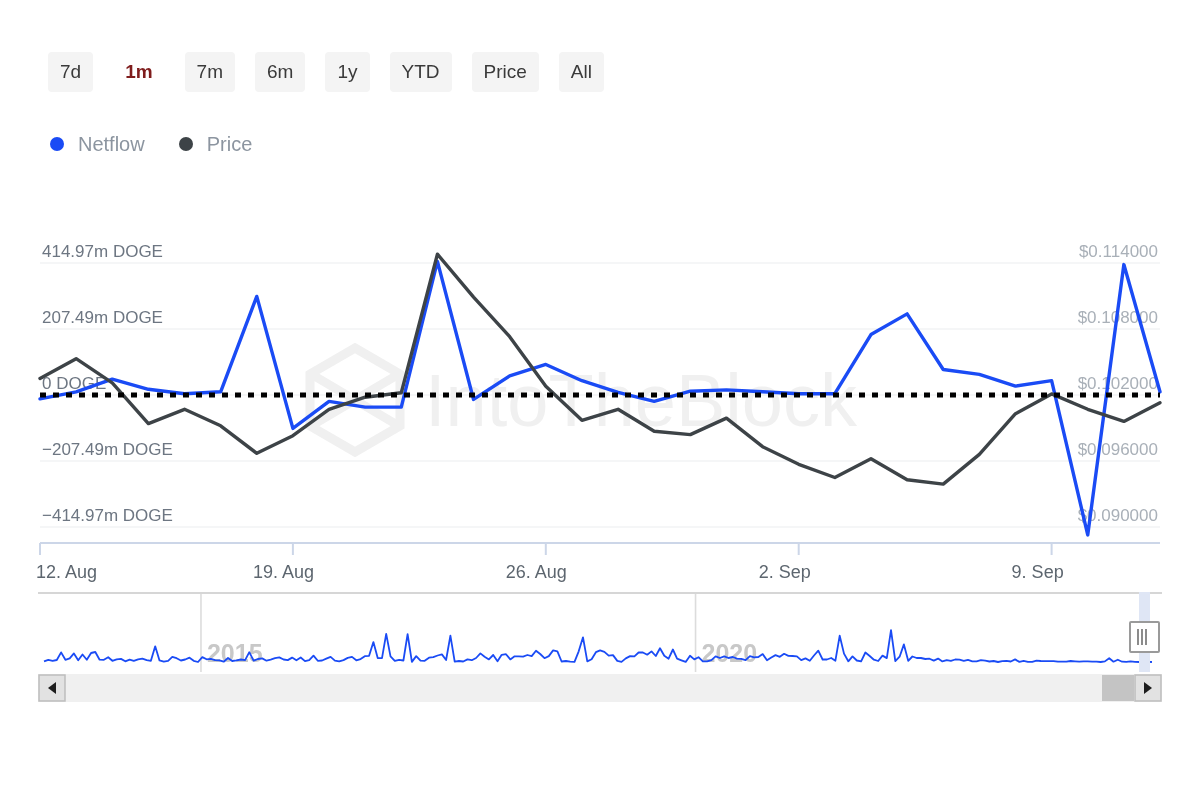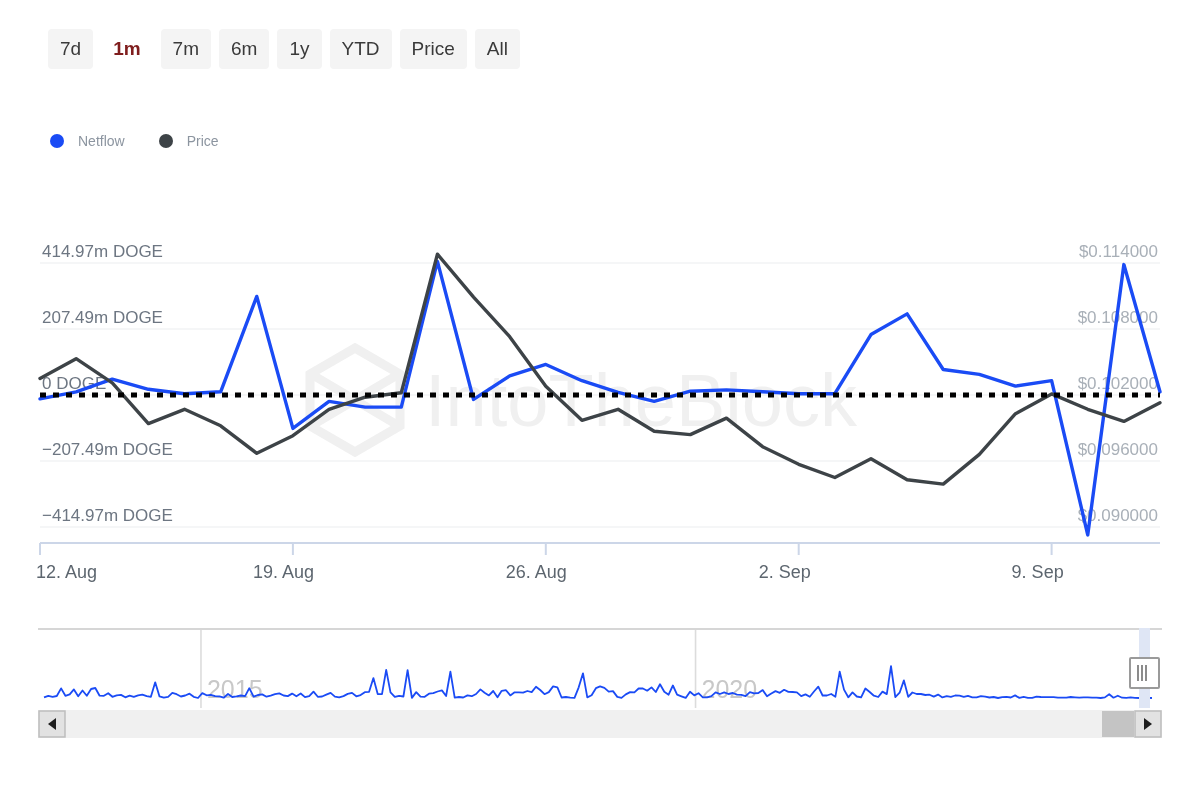--- a/index.html
+++ b/index.html
@@ -13,24 +13,24 @@
     font-family: "Liberation Sans", sans-serif;
     position: relative;
     overflow: hidden;
     color: #2f3640;
   }
 
   
   #range-selector {
     position: absolute;
     left: 48px;
-    top: 29px;
+    top: 52px;
     display: flex;
     align-items: center;
-    gap: 8px;
+    gap: 20px;
   }
   .range-btn {
     font-family: "Liberation Sans", sans-serif;
     font-size: 19px;
     line-height: 1;
     color: #3a3a3a;
     background: #f4f4f4;
     border: none;
     border-radius: 4px;
     padding: 10px 12px 11px 12px;
@@ -58,21 +58,21 @@
     gap: 14px;
     cursor: pointer;
   }
   .legend-dot {
     width: 14px;
     height: 14px;
     border-radius: 50%;
     display: block;
   }
   .legend-label {
-    font-size: 14px;
+    font-size: 20px;
     color: #8c95a0;
     line-height: 1;
   }
 
   
   #chart-panel {
     position: absolute;
     left: 0;
     top: 230px;
     width: 1200px;
@@ -99,23 +99,24 @@
     font-family: "Liberation Sans", sans-serif;
     font-size: 74px;
     fill: #f0f0f0;
     letter-spacing: 0px;
   }
 
   
   #navigator {
     position: absolute;
     left: 38px;
-    top: 622px;
+    top: 586px;
     width: 1124px;
     height: 118px;
+    font-weight: bold;
   }
   #nav-svg { display: block; }
   .nav-year {
     font-family: "Liberation Sans", sans-serif;
     font-size: 25px;
     fill: #c8c8c8;
   }
 </style>
 </head>
 <body>

